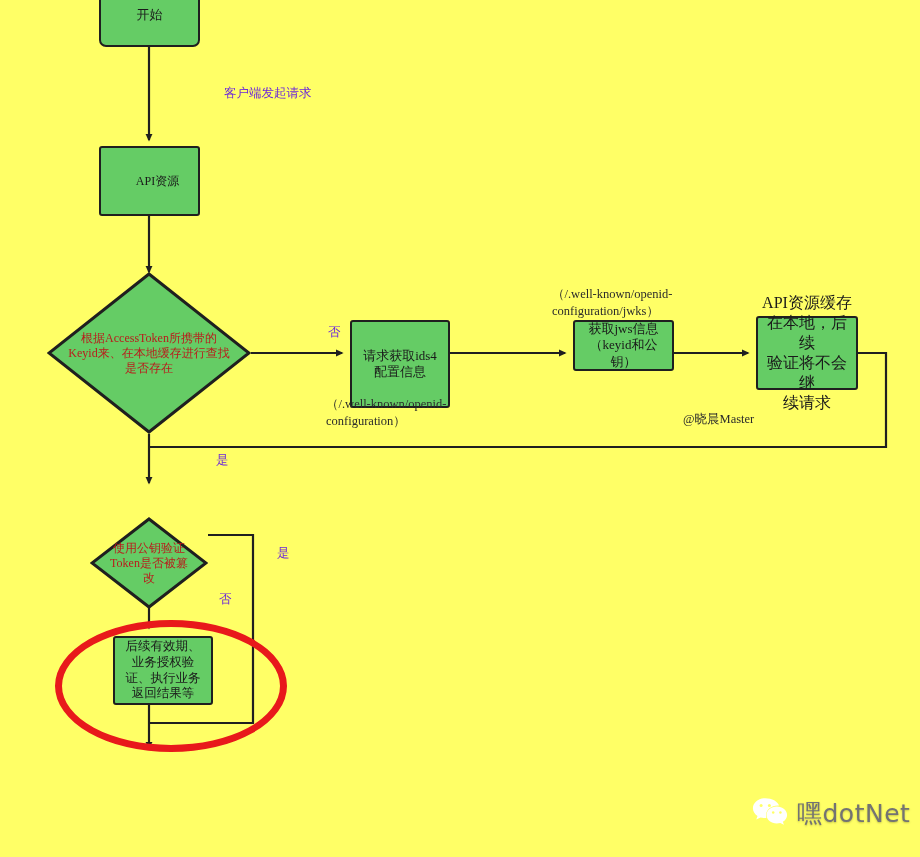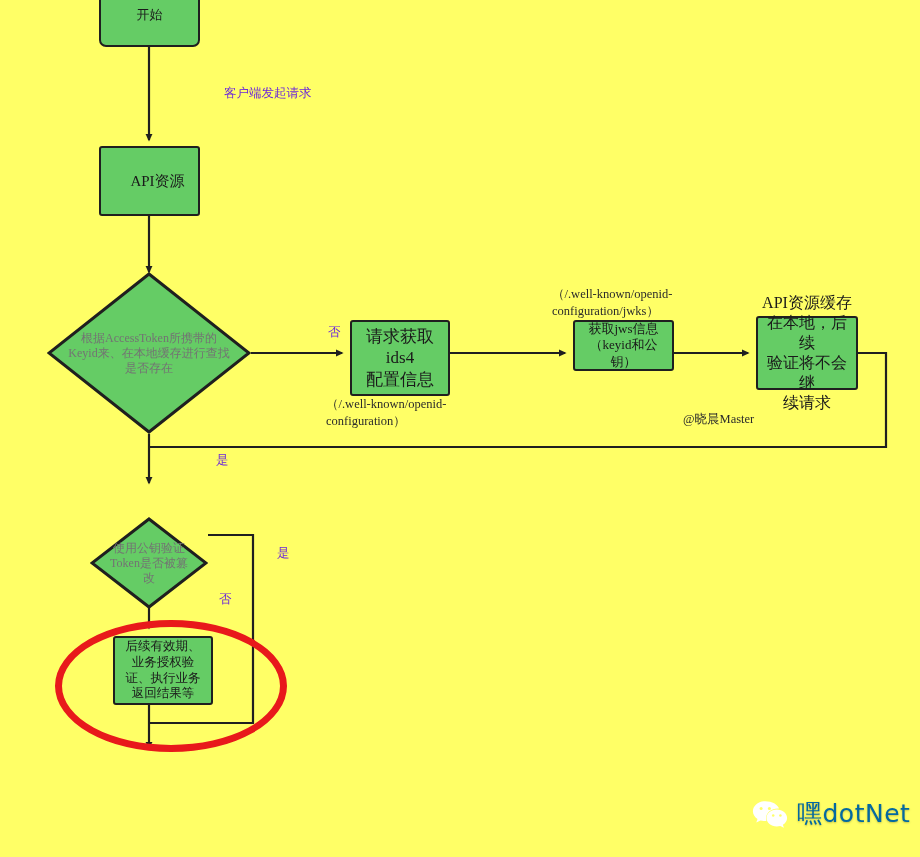--- a/index.html
+++ b/index.html
@@ -30,21 +30,21 @@
 
   .diamond{
     position:absolute;
     z-index:3;
     display:flex;align-items:center;justify-content:center;
   }
   .diamond .dshape{
     position:absolute;left:0;top:0;width:100%;height:100%;
   }
   .diamond .dtext{
-    position:relative;z-index:2;text-align:center;color:#737373;
+    position:relative;z-index:2;text-align:center;color:#b91c1c;
     line-height:1.25;width:112%;
   }
 
   .edgelabel{
     position:absolute;
     color:#6d28d9;
     z-index:4;
     white-space:pre;
     text-align:center;
     margin-left:48px;
@@ -62,22 +62,22 @@
     border:7px solid #e8191b;
     border-radius:50%;
     background:transparent;
     z-index:5;
     pointer-events:none;
   }
 
   .watermark{
     position:absolute;
     z-index:6;
-    display:flex;align-items:flex-end;
-    color:#0369a1;
+    display:flex;align-items:flex-start;
+    color:#737373;
     font-family:"DejaVu Sans","Liberation Sans",sans-serif;
     text-shadow:0 1px 2px rgba(120,120,40,.45);
   }
   .wm-text{font-size:25px;letter-spacing:.5px;}
   .wm-icon{margin-right:9px;display:block;}
 </style>
 </head>
 <body>
 
 <div id="stage">
@@ -109,34 +109,34 @@
       <path d="M208,535 L253,535 L253,723 L149,723"></path>
 
       <path d="M149,705 L149,748" marker-end="url(#arrow)"></path>
     </g>
   </svg>
 
   <div class="node term" style="left:99px;top:-16px;width:101px;height:63px;font-size:13px;">
     <span>开始</span>
   </div>
 
-  <div class="node proc" style="left:99px;top:146px;width:101px;height:70px;font-size:15px;padding-left:16px;">
+  <div class="node proc" style="left:99px;top:146px;width:101px;height:70px;font-size:12px;padding-left:16px;">
     <span>API资源</span>
   </div>
 
   <div class="diamond" style="left:47px;top:272px;width:204px;height:162px;">
     <svg class="dshape" viewBox="0 0 204 162" preserveAspectRatio="none">
       <polygon points="102,2 202,81 102,160 2,81" fill="#65cc65" stroke="#1f1f1f" stroke-width="3"></polygon>
     </svg>
     <div class="dtext" style="font-size: 12px; white-space: pre-line;">根据AccessToken所携带的
 Keyid来、在本地缓存进行查找
 是否存在</div>
   </div>
 
-  <div class="node proc" style="left:350px;top:320px;width:100px;height:76px;font-size:17px;">
+  <div class="node proc" style="left:350px;top:320px;width:100px;height:88px;font-size:13px;">
     <span style="white-space: pre-line;">请求获取ids4
 配置信息</span>
   </div>
 
   <div class="node proc" style="left:573px;top:320px;width:101px;height:51px;font-size:13px;">
     <span style="white-space: pre-line;">获取jws信息
 （keyid和公
 钥）</span>
   </div>
 

